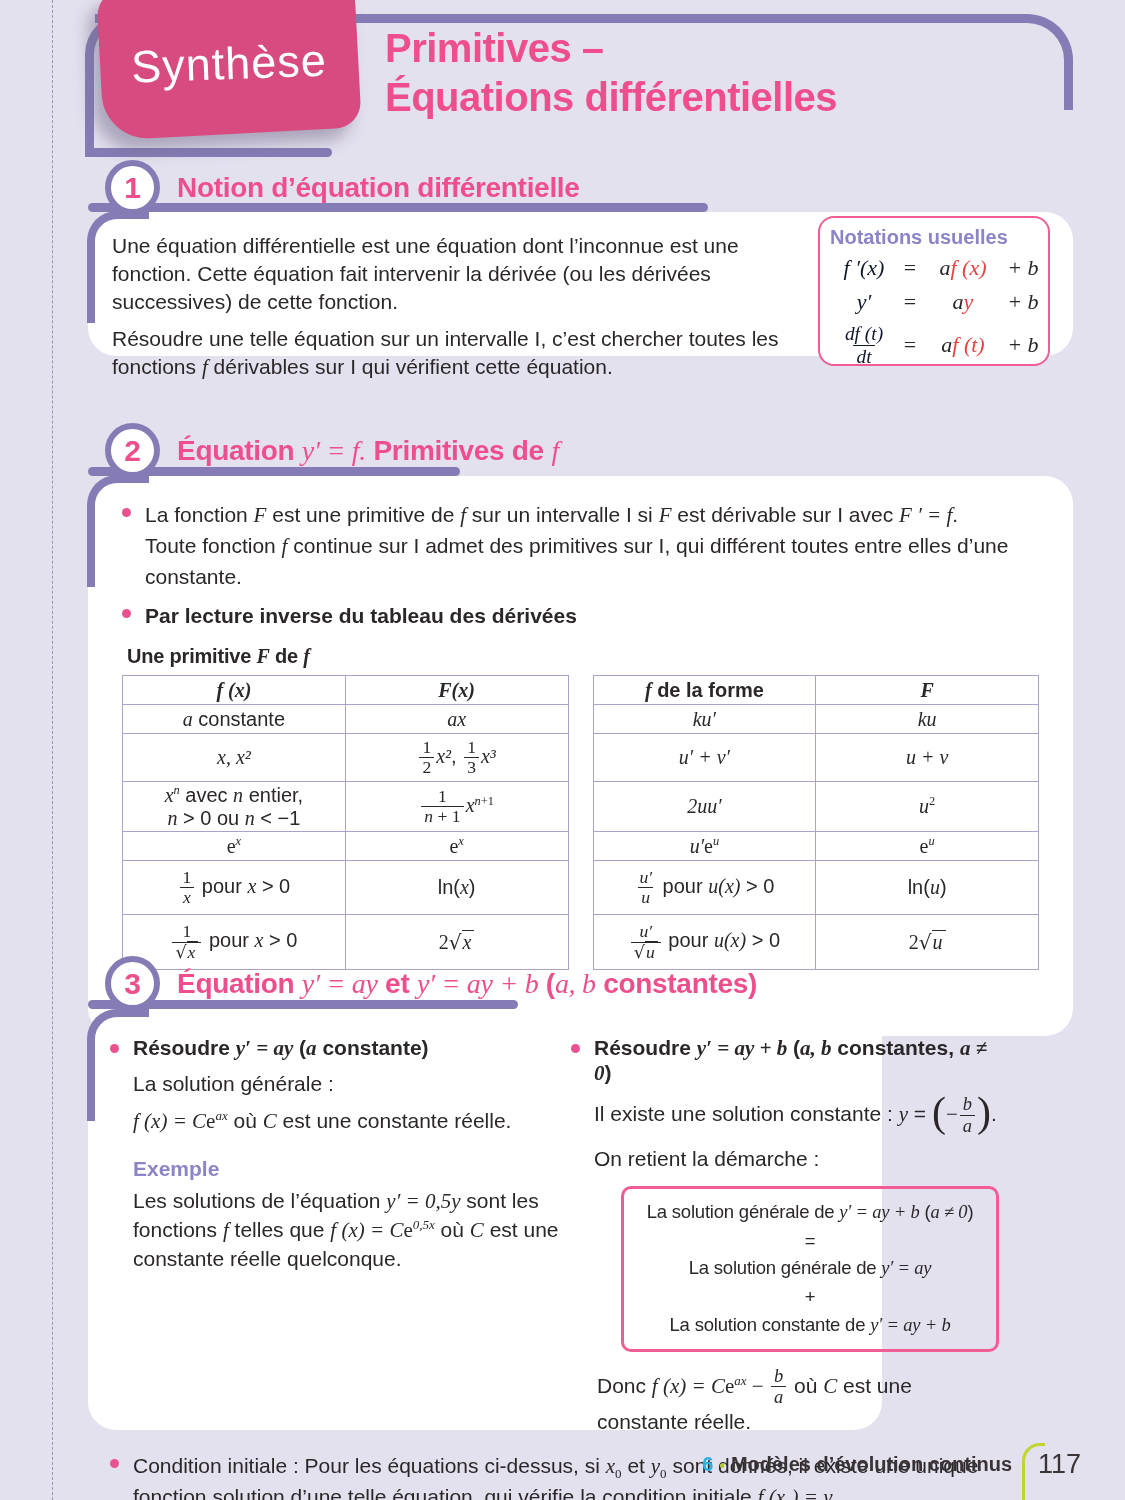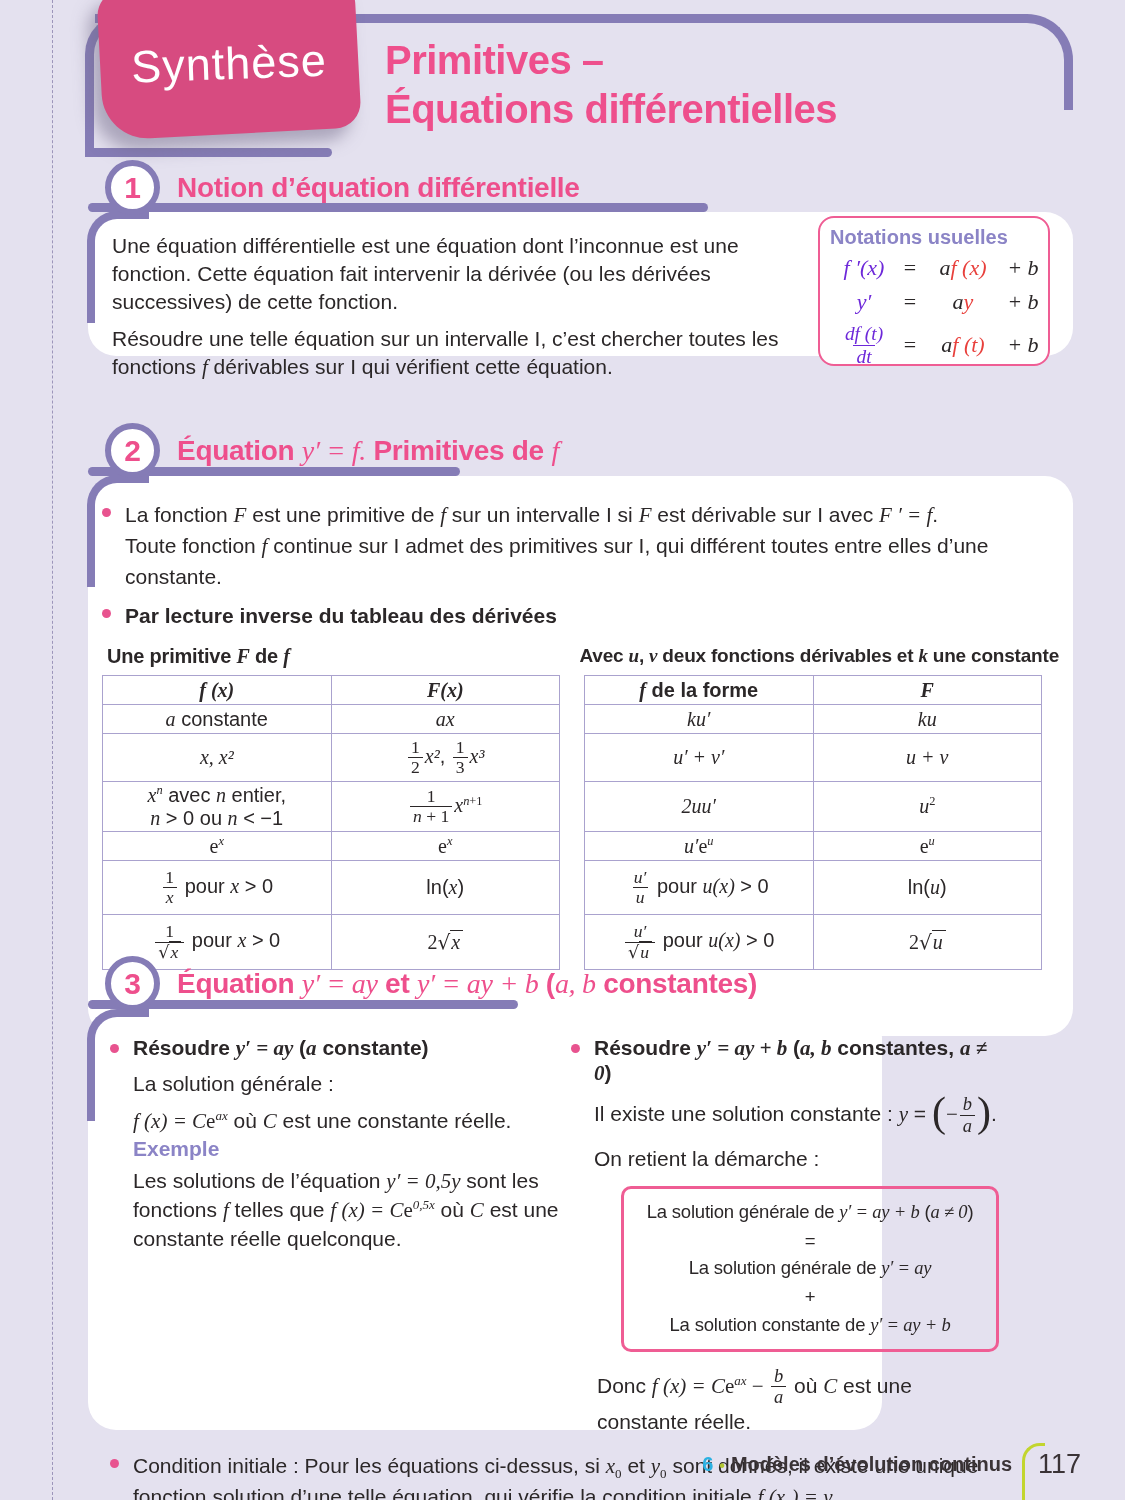--- a/index.html
+++ b/index.html
@@ -10,21 +10,21 @@
   
   .frame-top{position:absolute;left:95px;top:14px;width:978px;height:96px;
              border-top:9px solid #857cb6;border-right:9px solid #857cb6;border-top-right-radius:46px;box-sizing:border-box;z-index:1}
   .frame-left{position:absolute;left:85px;top:14px;width:58px;height:143px;
               border-top:9px solid #857cb6;border-left:9px solid #857cb6;border-top-left-radius:40px;box-sizing:border-box;z-index:1}
   .frame-bar{position:absolute;left:85px;top:148px;width:247px;height:9px;background:#857cb6;border-radius:0 5px 5px 0;z-index:1}
   .badge{position:absolute;left:100px;top:-16px;width:258px;height:150px;background:#d74b80;
          border-radius:26px 26px 26px 46px;transform:rotate(-3deg);z-index:2;
          box-shadow:-10px 12px 16px rgba(115,108,138,.5);display:flex;align-items:center;justify-content:center}
   .badge span{color:#fff;font-size:45px;letter-spacing:1px;padding-top:10px;transform:rotate(1deg)}
-  .main-title{position:absolute;left:385px;top:36px;font-size:40px;font-weight:bold;color:#ee4f8c;
+  .main-title{position:absolute;left:385px;top:24px;font-size:40px;font-weight:bold;color:#ee4f8c;
               line-height:1.22;letter-spacing:-.5px;z-index:2}
 
   
   .sec-head{position:absolute;display:flex;align-items:center;z-index:3}
   .sec-num{width:55px;height:55px;border-radius:50%;background:#fff;border:6px solid #857cb6;box-sizing:border-box;
            color:#ee4f8c;font-size:30px;font-weight:bold;display:flex;align-items:center;justify-content:center}
   .sec-title{margin-left:17px;font-size:28px;font-weight:bold;color:#ee4f8c;letter-spacing:-.3px;white-space:nowrap}
   .sec-title .m{font-weight:normal}
   .sec-bar{position:absolute;height:9px;background:#857cb6;border-radius:5px;z-index:2}
   .panel{position:absolute;background:#fff;border-radius:28px;z-index:1;box-sizing:border-box}
@@ -51,27 +51,27 @@
   
   #p1{left:88px;top:212px;width:985px;height:144px;padding:20px 24px}
   #p1 .para{width:700px;line-height:1.33}
   #p1 .para+.para{margin-top:9px}
   .nota{position:absolute;left:818px;top:216px;width:232px;height:150px;background:#fff;
         border:2.5px solid #ef5d94;border-radius:16px;box-sizing:border-box;padding:8px 10px;z-index:4}
   .nota-title{color:#8b84c6;font-weight:bold;font-size:20px;margin-bottom:2px}
   .nota-row{display:grid;grid-template-columns:68px 24px 82px 22px 14px;align-items:center;justify-items:center;
             font-size:22px;font-family:"Liberation Serif",serif;height:34px}
   .nota-row.tall{height:52px}
-  .nlhs{color:#6d28d9;font-style:italic}
+  .nlhs{color:#0f172a;font-style:italic}
   .ncoef{font-style:italic}
   .nfn{color:#e8403c;font-style:italic}
   .nb{font-style:italic}
 
   
-  #p2{left:88px;top:476px;width:985px;height:560px;padding:24px 14px 0}
+  #p2{left:88px;top:476px;width:985px;height:560px;padding:24px 34px 0}
   #p2 .line{line-height:1.42}
   #p2 .b2{margin-top:10px}
   .tbl-labels{display:flex;margin-top:14px;font-size:20px;font-weight:bold;letter-spacing:-.2px}
   .tbl-labels .m{font-weight:bold}
   .tlab1{width:482px;padding-left:5px;white-space:nowrap}
   .tlab2{flex:1;font-size:19px;white-space:nowrap}
   .tables{display:flex;gap:24px;margin-top:7px}
   .ptable{border-collapse:collapse;table-layout:fixed;width:458px;font-size:20px;text-align:center}
   .ptable td{border:1.5px solid #aaa2ce;padding:1px 4px;vertical-align:middle}
   .ptable tr:nth-child(1) td{height:26px;font-weight:bold}
@@ -83,21 +83,21 @@
   .ptable tr:nth-child(6) td{height:51px}
   .ptable tr:nth-child(7) td{height:52px}
 
   
   #p3{left:88px;top:1010px;width:794px;height:420px;padding:26px 22px 0}
   .cols{display:flex;min-height:306px}
   .colL{width:468px}
   .colR{flex:1}
   .head3{font-weight:bold;font-size:21px}
   .pline{margin-left:23px;margin-top:8px;line-height:1.4}
-  .ex-label{margin-left:23px;color:#8b84c6;font-weight:bold}
+  .ex-label{margin-left:23px;margin-top:20px;color:#8b84c6;font-weight:bold}
   .ex-text{margin-left:23px;margin-top:6px;width:438px;line-height:1.38}
   .demarche{margin:12px 0 0 50px;width:378px;border:3px solid #ef5d94;border-radius:10px;box-sizing:border-box;
             padding:9px 6px;text-align:center;font-size:18.5px;letter-spacing:-.2px;line-height:1.5}
   .demarche div{white-space:nowrap}
   .donc{margin:14px 0 0 26px;line-height:1.3}
   .bottom-bullet{margin-top:16px;width:940px}
   .bottom-bullet .line{line-height:1.42}
 
   
   .footer-text{position:absolute;top:1453px;right:113px;font-size:20px;font-weight:bold;color:#3a3336;white-space:nowrap;z-index:2}
@@ -173,21 +173,20 @@
         <div class="line"><span>La fonction </span><span class="m">F</span><span> est une primitive de </span><span class="m">f</span><span> sur un intervalle I si </span><span class="m">F</span><span> est dérivable sur I avec </span><span class="m">F ′ = f</span><span>.</span></div>
         <div class="line"><span>Toute fonction </span><span class="m">f</span><span> continue sur I admet des primitives sur I, qui différent toutes entre elles d’une constante.</span></div>
       </div>
     </div>
     <div class="bullet bold b2">
       <span class="dot"></span>
       <div class="line">Par lecture inverse du tableau des dérivées</div>
     </div>
     <div class="tbl-labels">
       <div class="tlab1"><span>Une primitive </span><span class="m">F</span><span> de </span><span class="m">f</span></div>
-      <div class="tlab2"><span>Avec </span><span class="m">u</span><span>, </span><span class="m">v</span><span> deux fonctions dérivables et </span><span class="m">k</span><span> une constante</span></div>
     </div>
     <div class="tables">
       <table class="ptable">
         <tbody>
             <tr>
               <td class="m">f (x)</td>
               <td class="m">F(x)</td>
             </tr>
         <tr>
               <td><span class="m">a</span><span> constante</span></td>

